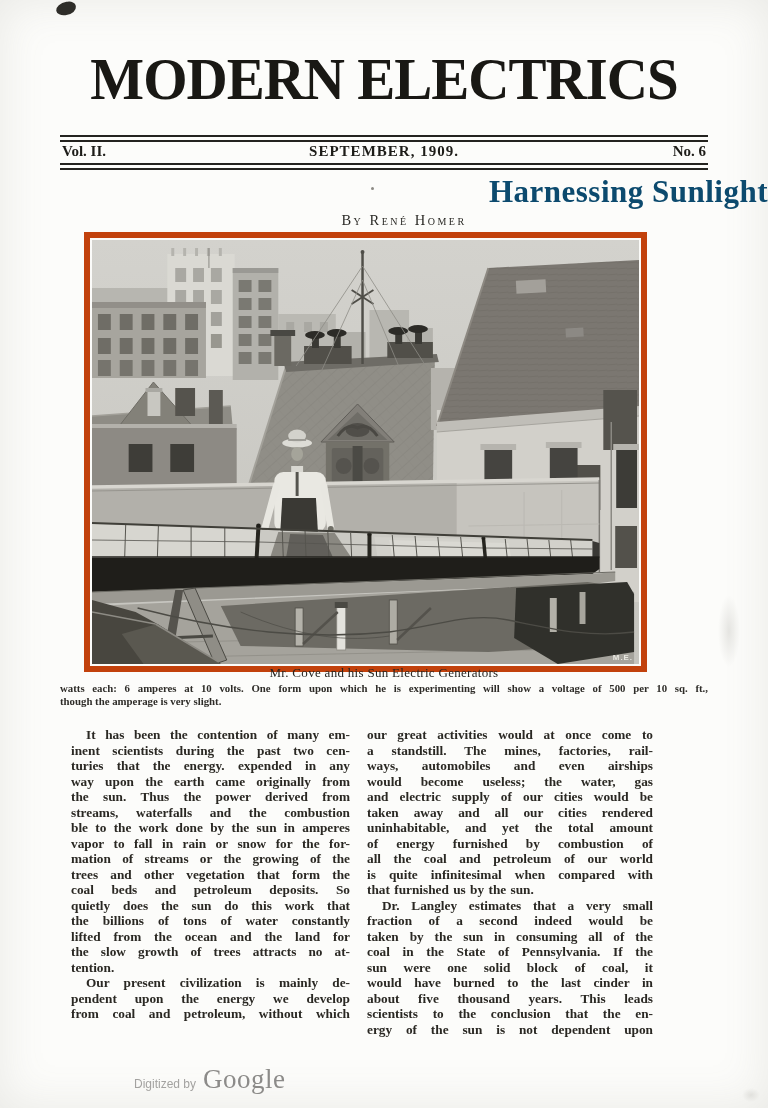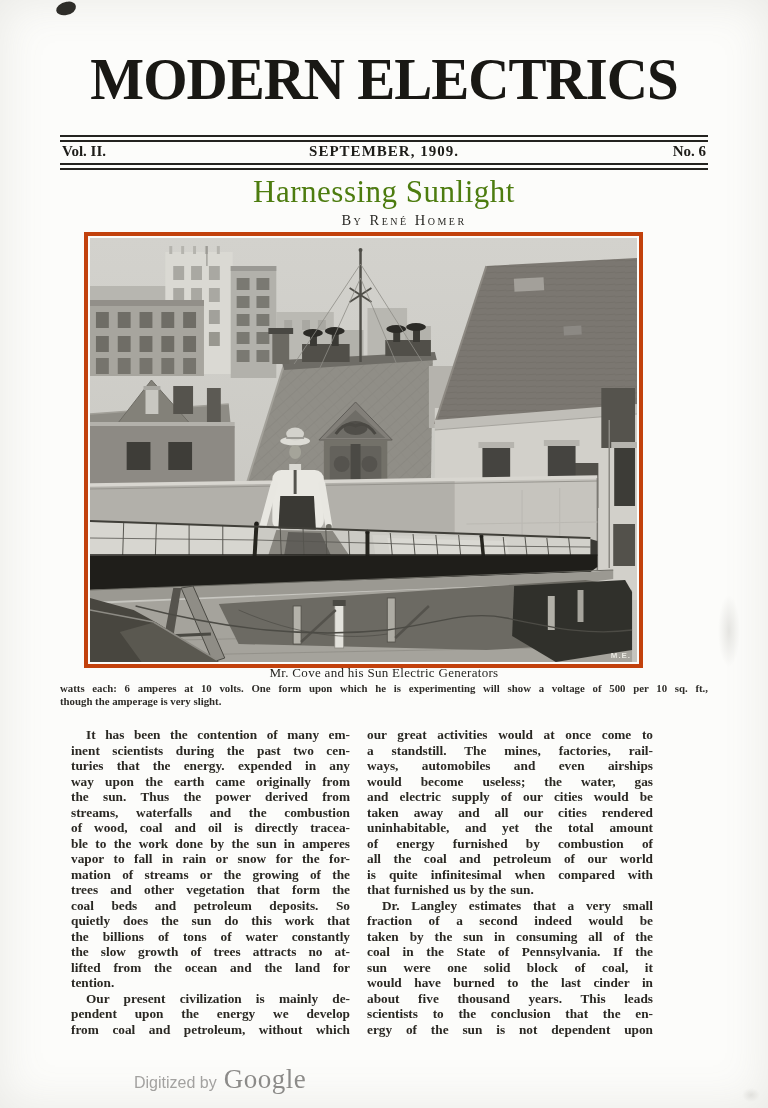--- a/index.html
+++ b/index.html
@@ -17,31 +17,31 @@
   }
   .rule{position:absolute;left:60px;width:648px;height:3px;
     border-top:2px solid #24231f;border-bottom:2px solid #24231f;}
   .rule-a{top:135px;} .rule-b{top:163px;}
   .issue-row{position:absolute;top:143px;left:60px;width:648px;height:18px;
     font-size:15px;font-weight:bold;color:#1d1c18;}
   .issue-row .l{position:absolute;left:2px;}
   .issue-row .c{position:absolute;left:0;width:100%;text-align:center;letter-spacing:1px;}
   .issue-row .r{position:absolute;right:2px;}
   .article-title{
-    position:absolute;top:174px;left:0;width:100%;margin:0;text-align:center;
-    font-weight:400;font-size:31px;letter-spacing:.5px;color:#4d7c0f;
+    position:absolute;top:174px;left:0;width:100%;margin:0;text-align:right;
+    font-weight:700;font-size:31px;letter-spacing:.5px;color:#0c4a6e;
   }
   .byline{
     position:absolute;top:212px;left:0;width:100%;text-align:center;
     font-variant:small-caps;font-size:14.5px;letter-spacing:2.5px;color:#2b2a26;padding-left:20px;
   }
   
   .photo-frame{
     position:absolute;top:232px;left:84px;width:547px;height:424px;margin:0;
-    border:4px solid #c2410c;padding:2px;background:#fbfbf9;
+    border:6px solid #c2410c;padding:2px;background:#fbfbf9;
   }
   .photo-frame svg{display:block;}
   
   .caption-title{
     position:absolute;top:665px;left:60px;width:648px;text-align:center;
     font-size:13px;letter-spacing:.3px;color:#262521;
   }
   .caption-body{
     position:absolute;top:682px;left:60px;width:648px;
     font-size:10.8px;font-weight:bold;line-height:12.8px;color:#2e2c28;
@@ -53,21 +53,21 @@
   .col{position:absolute;top:727px;font-size:13.3px;line-height:15.5px;
     color:#2a2823;word-spacing:1px;font-weight:bold;}
   .col-left{left:71px;width:279px;}
   .col-right{left:367px;width:286px;}
   .bline{text-align:justify;text-align-last:justify;}
   .bline.endp{text-align-last:left;}
   .bline.ind{text-indent:15px;}
   
   .footer-left{position:absolute;left:134px;top:1064px;display:flex;align-items:baseline;
     font-family:"Liberation Sans",sans-serif;}
-  .footer-left .dig{font-size:16px;color:#a3a2a0;}
+  .footer-left .dig{font-size:12px;color:#a3a2a0;}
   .footer-left .google{font-family:"Liberation Serif",serif;font-size:27px;color:#8c8b89;
     margin-left:7px;letter-spacing:.5px;}
   .footer-right{position:absolute;left:392px;top:1058px;width:180px;text-align:center;
     font-family:"Liberation Sans",sans-serif;}
   .footer-right .of{font-size:11.5px;color:#a8a7a4;}
   .footer-right .univ{font-size:14px;color:#989893;letter-spacing:.5px;margin-top:2px;}
   
   .ink-blot{position:absolute;left:56px;top:2px;width:20px;height:13px;background:#2e2d29;
     border-radius:60% 40% 55% 45%;transform:rotate(-8deg);}
   .dot-artifact{position:absolute;left:371px;top:187px;width:3px;height:3px;background:#8c8a84;border-radius:50%;}
@@ -361,30 +361,29 @@
       <div class="cap-line endp">though the amperage is very slight.</div>
     </div>
 
   <div class="col col-left">
       <div class="bline ind">It has been the contention of many em-</div>
       <div class="bline">inent scientists during the past two cen-</div>
       <div class="bline">turies that the energy. expended in any</div>
       <div class="bline">way upon the earth came originally from</div>
       <div class="bline">the sun.  Thus the power derived from</div>
       <div class="bline">streams, waterfalls and the combustion</div>
-      <div class="bline">of wood, coal and oil is directly tracea-</div>
       <div class="bline">ble to the work done by the sun in amperes</div>
       <div class="bline">vapor to fall in rain or snow for the for-</div>
       <div class="bline">mation of streams or the growing of the</div>
       <div class="bline">trees and other vegetation that form the</div>
       <div class="bline">coal beds and petroleum deposits.  So</div>
       <div class="bline">quietly does the sun do this work that</div>
       <div class="bline">the billions of tons of water constantly</div>
+      <div class="bline">lifted from the ocean and the land for</div>
       <div class="bline">the slow growth of trees attracts no at-</div>
-      <div class="bline">lifted from the ocean and the land for</div>
       <div class="bline endp">tention.</div>
       <div class="bline ind">Our present civilization is mainly de-</div>
       <div class="bline">pendent upon the energy we develop</div>
       <div class="bline">from coal and petroleum, without which</div>
     </div>
   <div class="col col-right">
       <div class="bline">our great activities would at once come to</div>
       <div class="bline">a standstill.  The mines, factories, rail-</div>
       <div class="bline">ways, automobiles and even airships</div>
       <div class="bline">would become useless; the water, gas</div>

